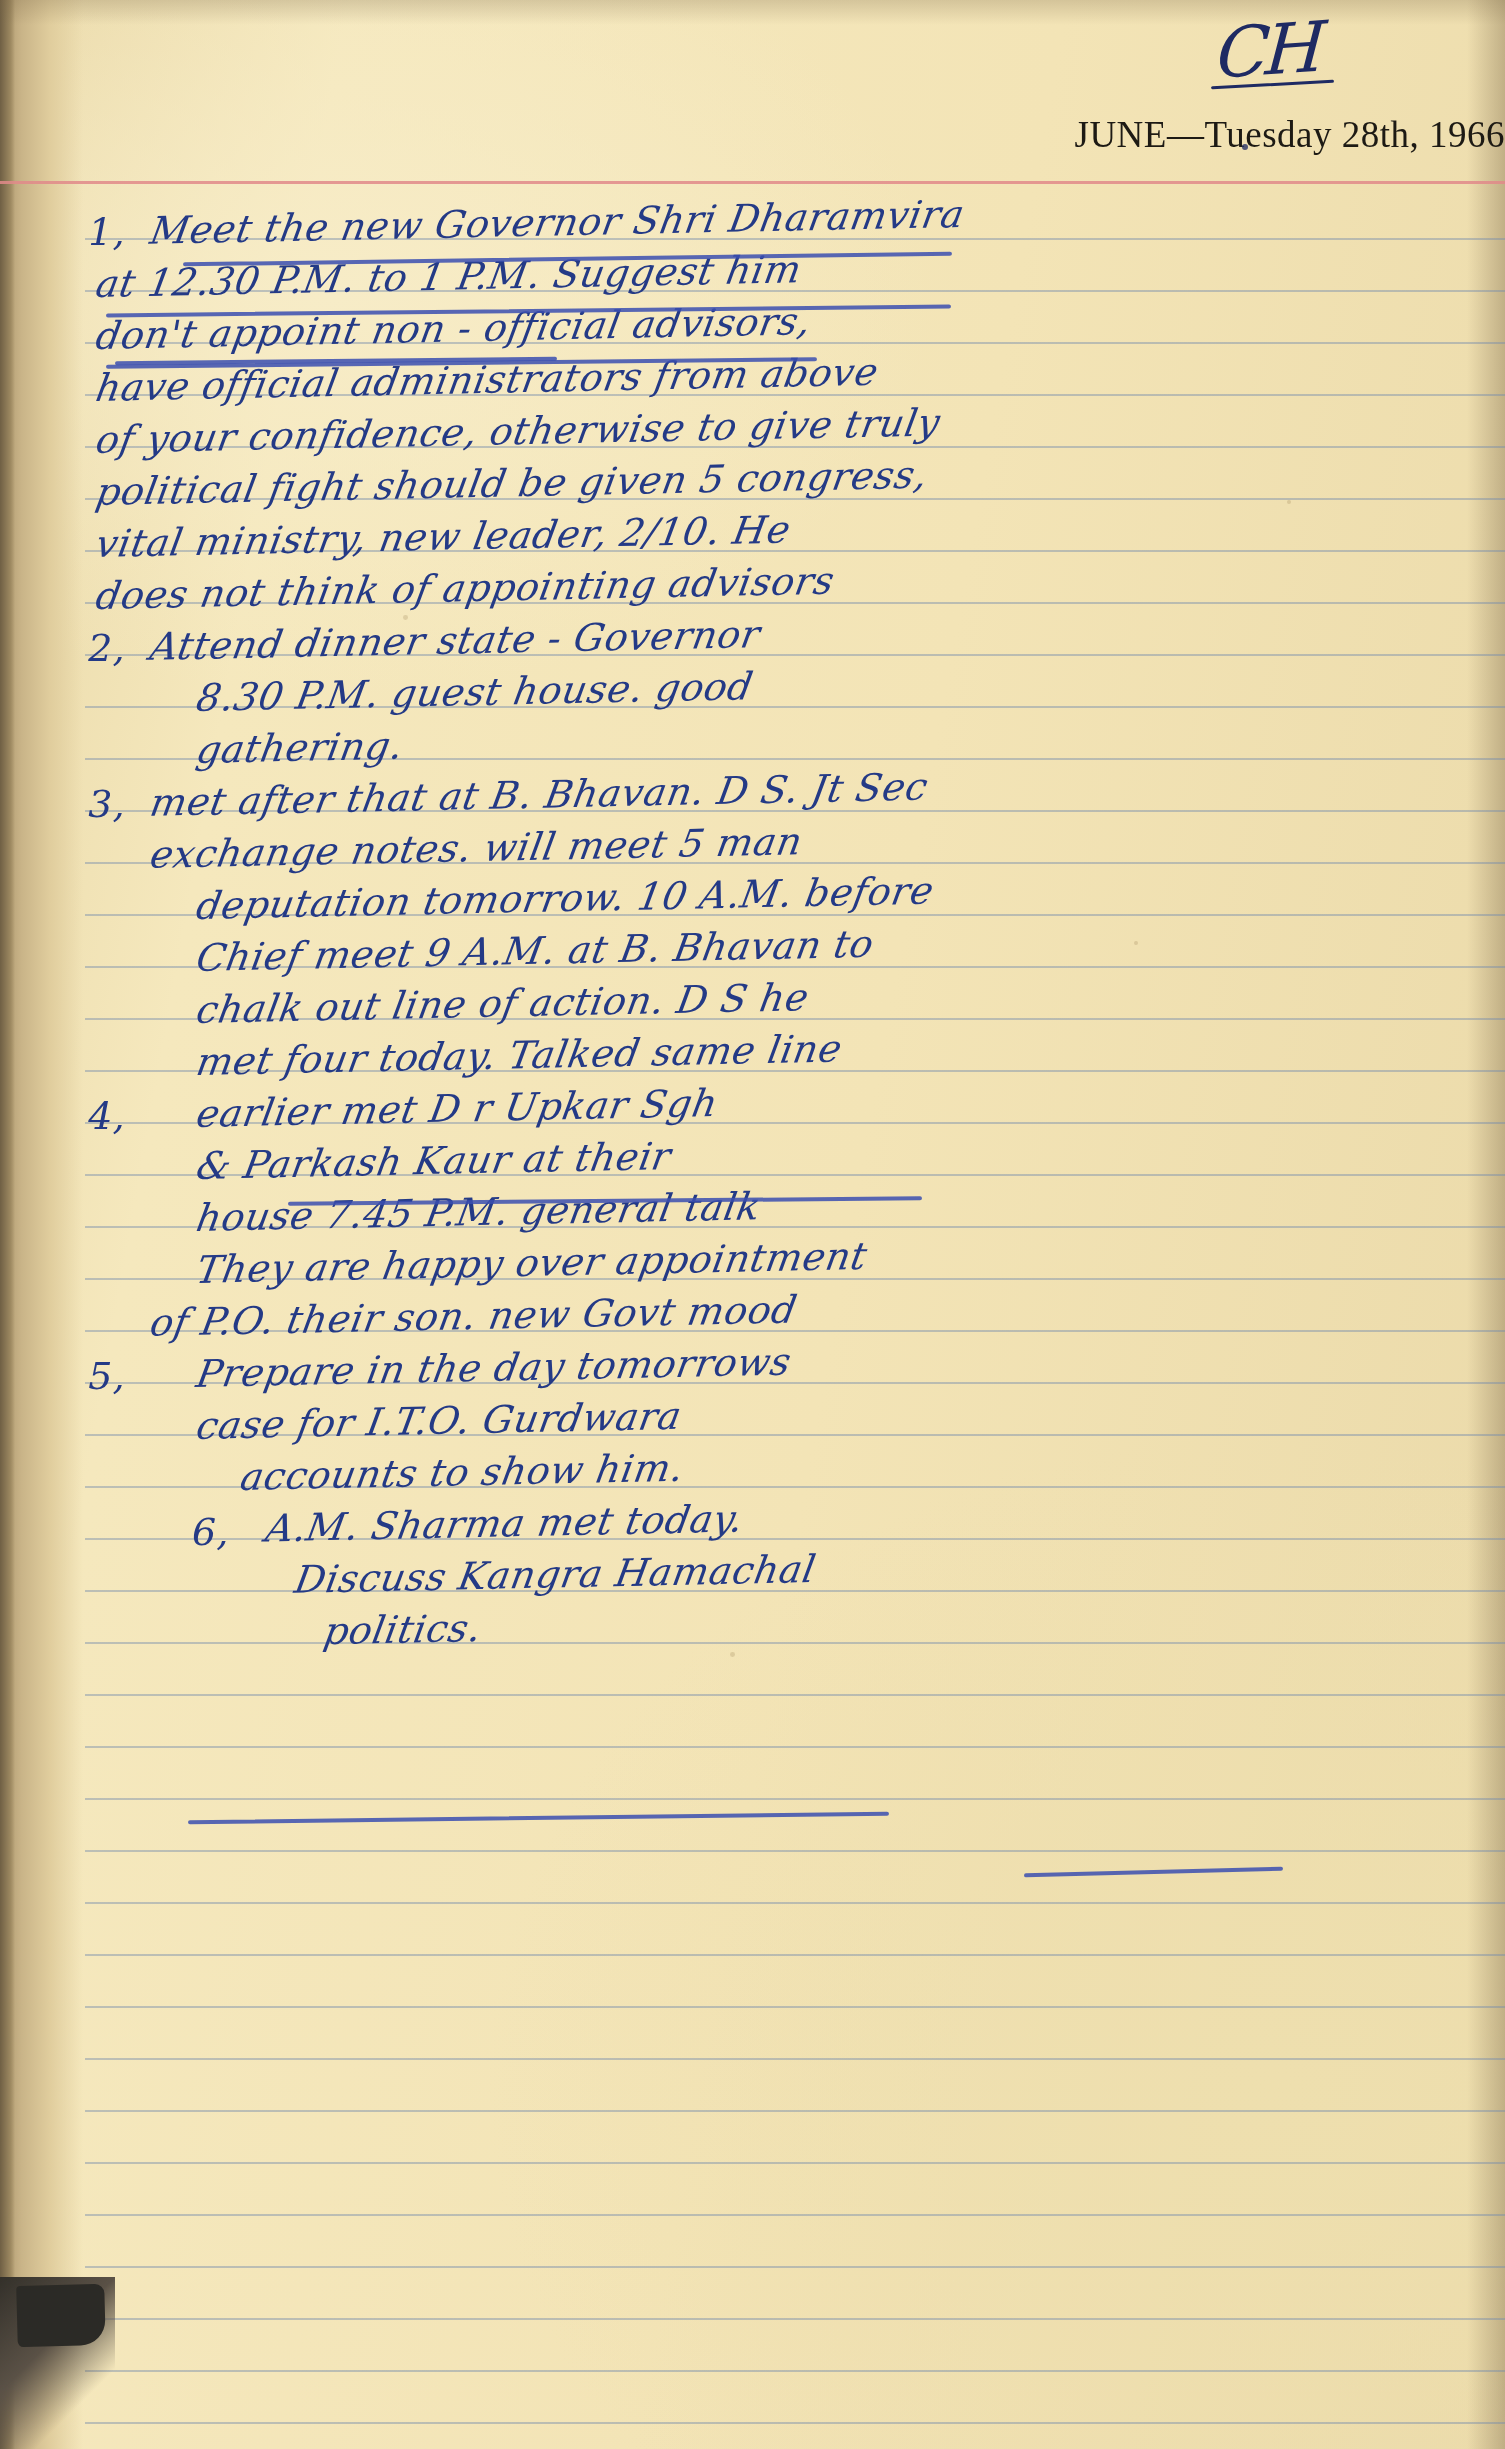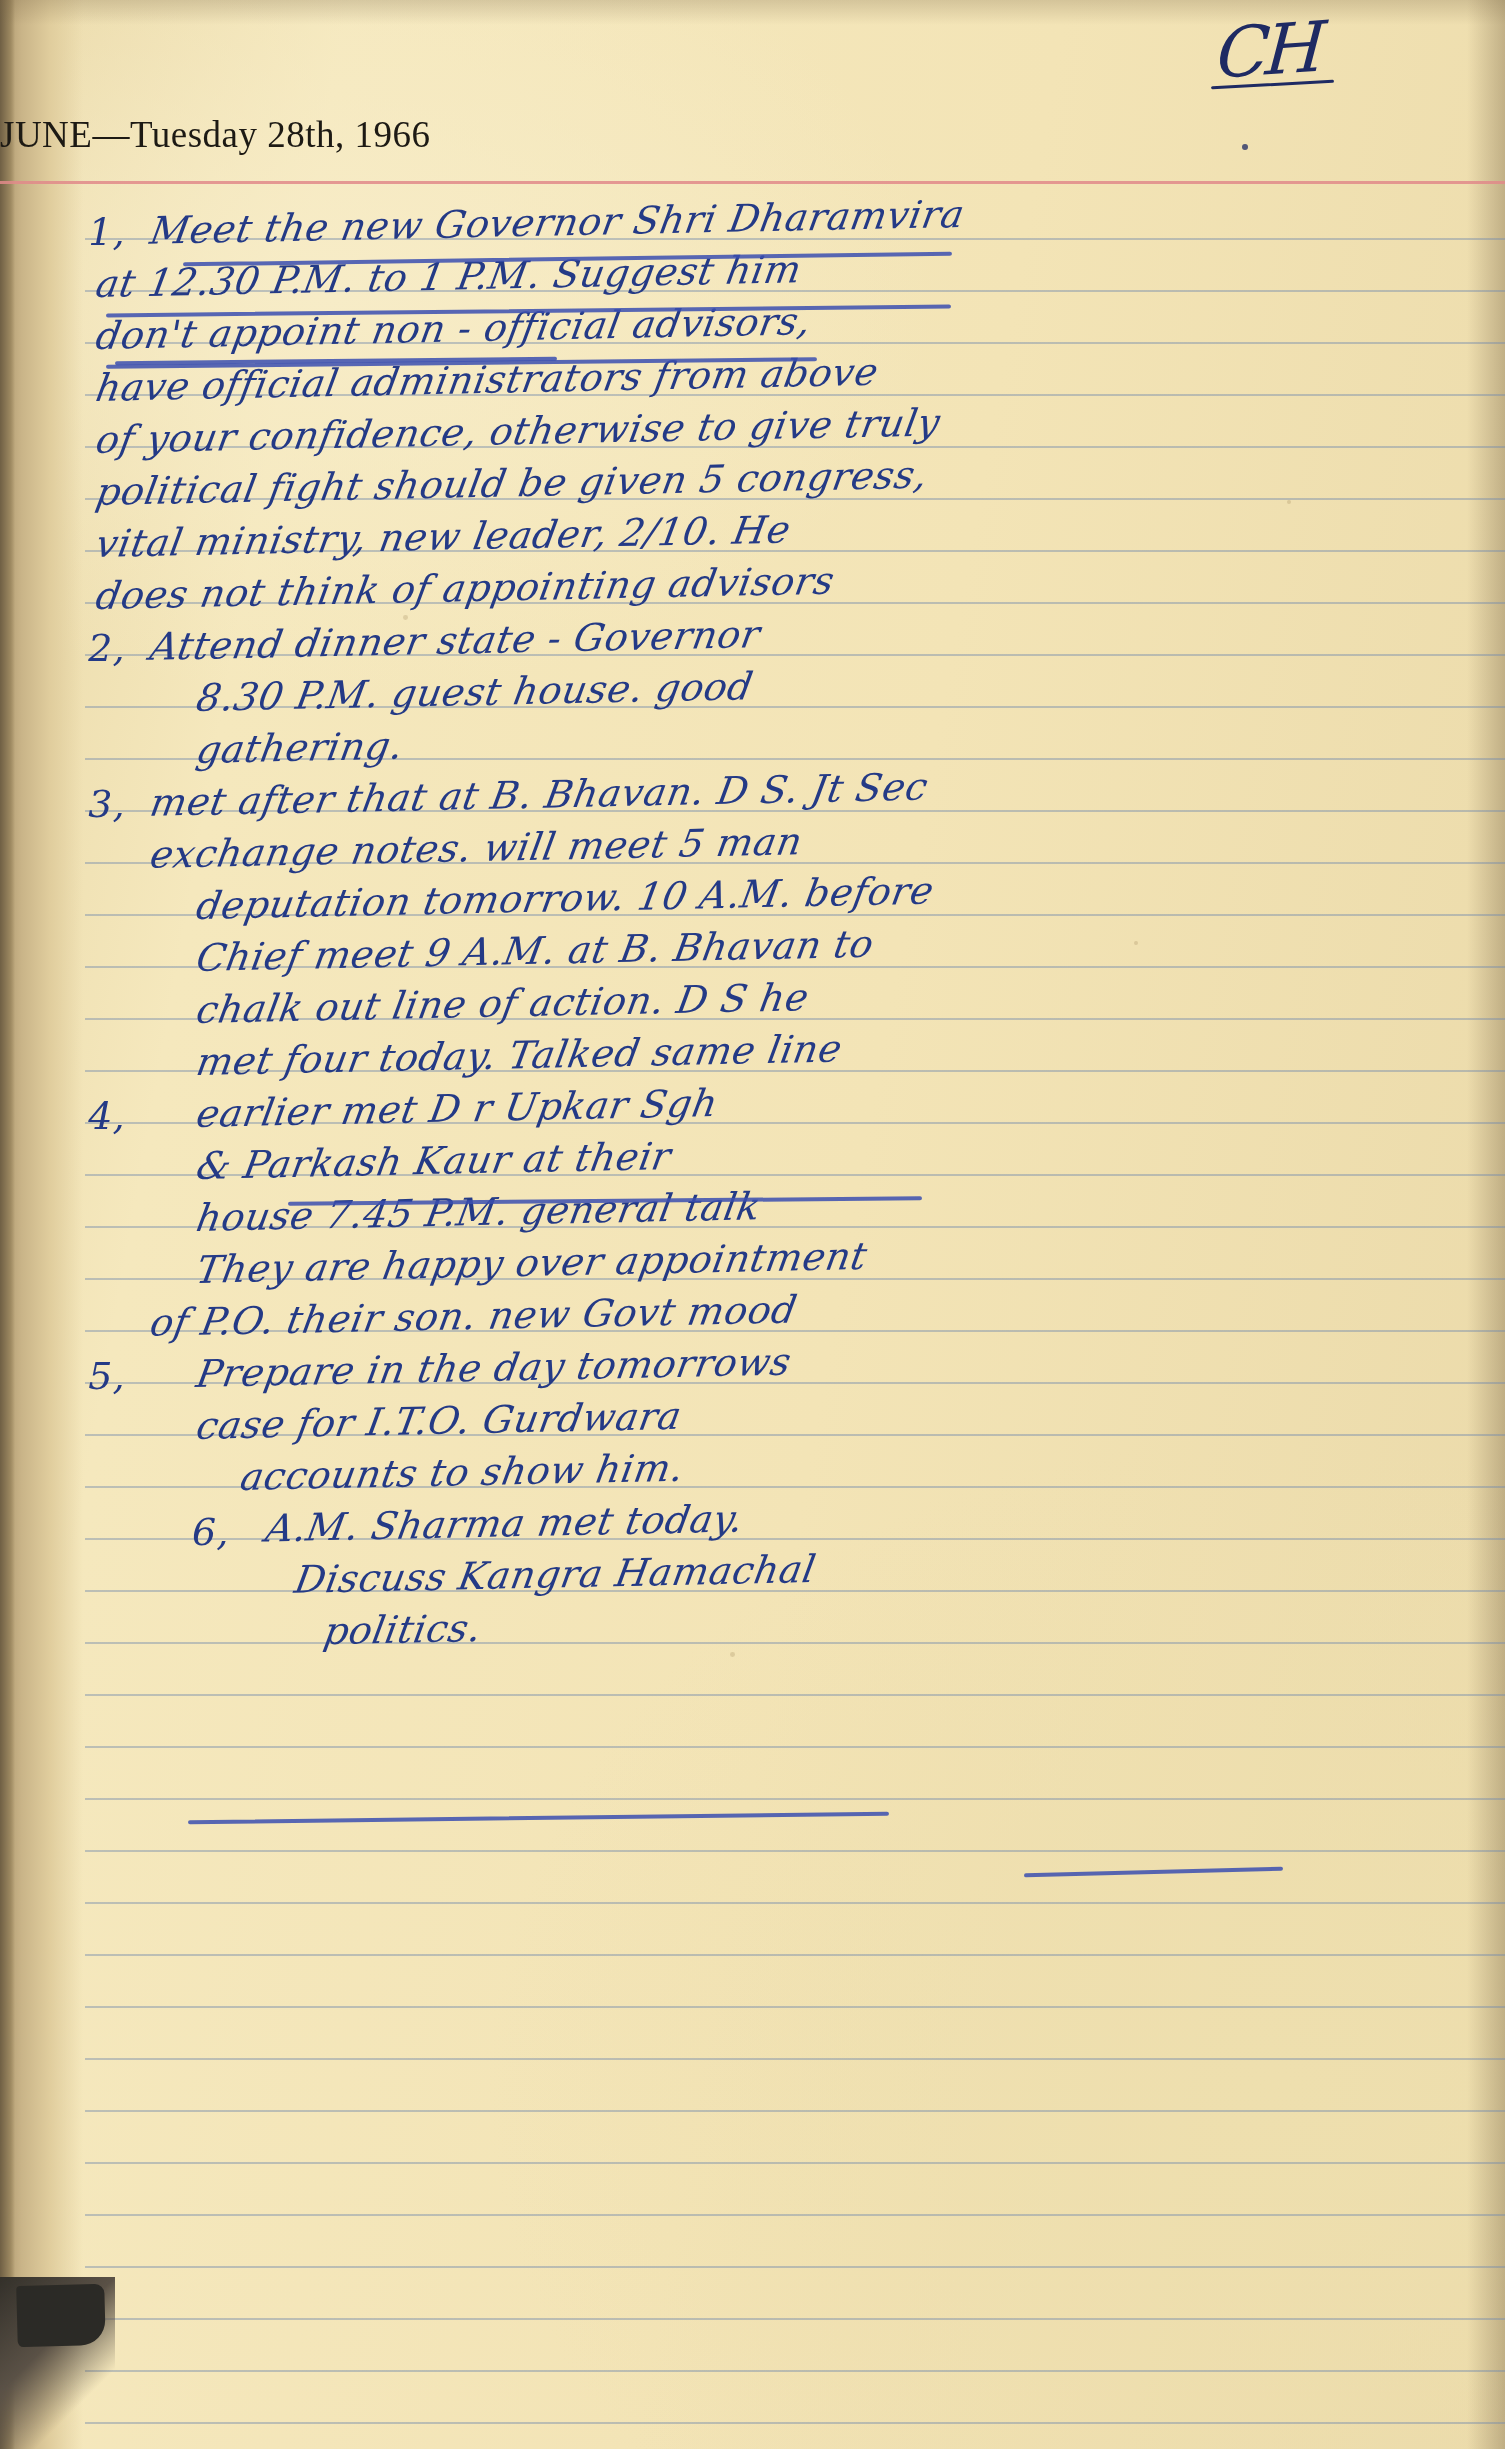--- a/index.html
+++ b/index.html
@@ -91,21 +91,21 @@
     height: 2.9px;
     background: #e08a8a;
     opacity: .85;
     pointer-events: none;
   }
 
   
   .header-date {
     position: absolute;
     top: 190px; left: 0; right: 0;
-    text-align: left;
+    text-align: right;
     transform: translateY(-77px);
     font-size: 37px;
     color: #1d1a14;
     letter-spacing: 0.5px;
   }
 
   
   .initials {
     position: absolute;
     top: 9.6px;

